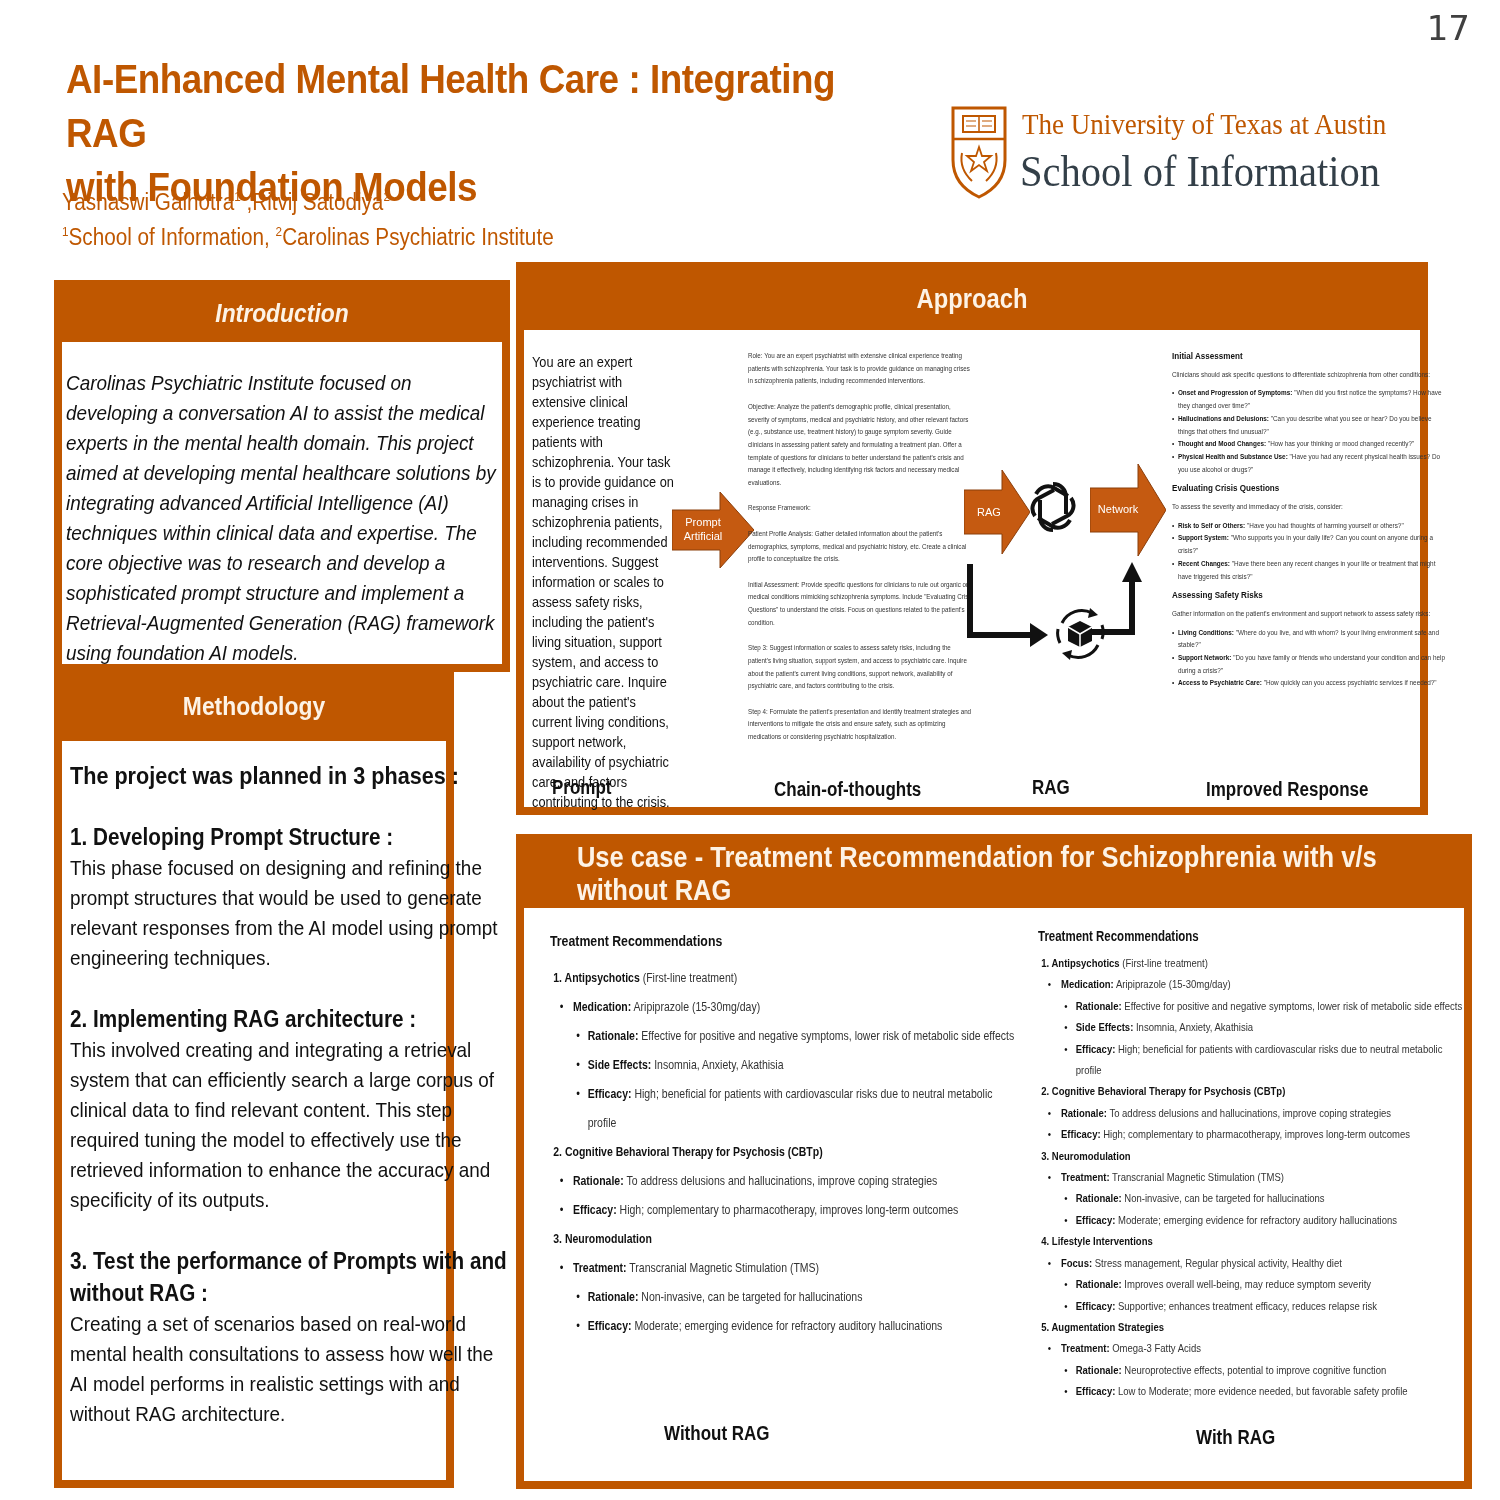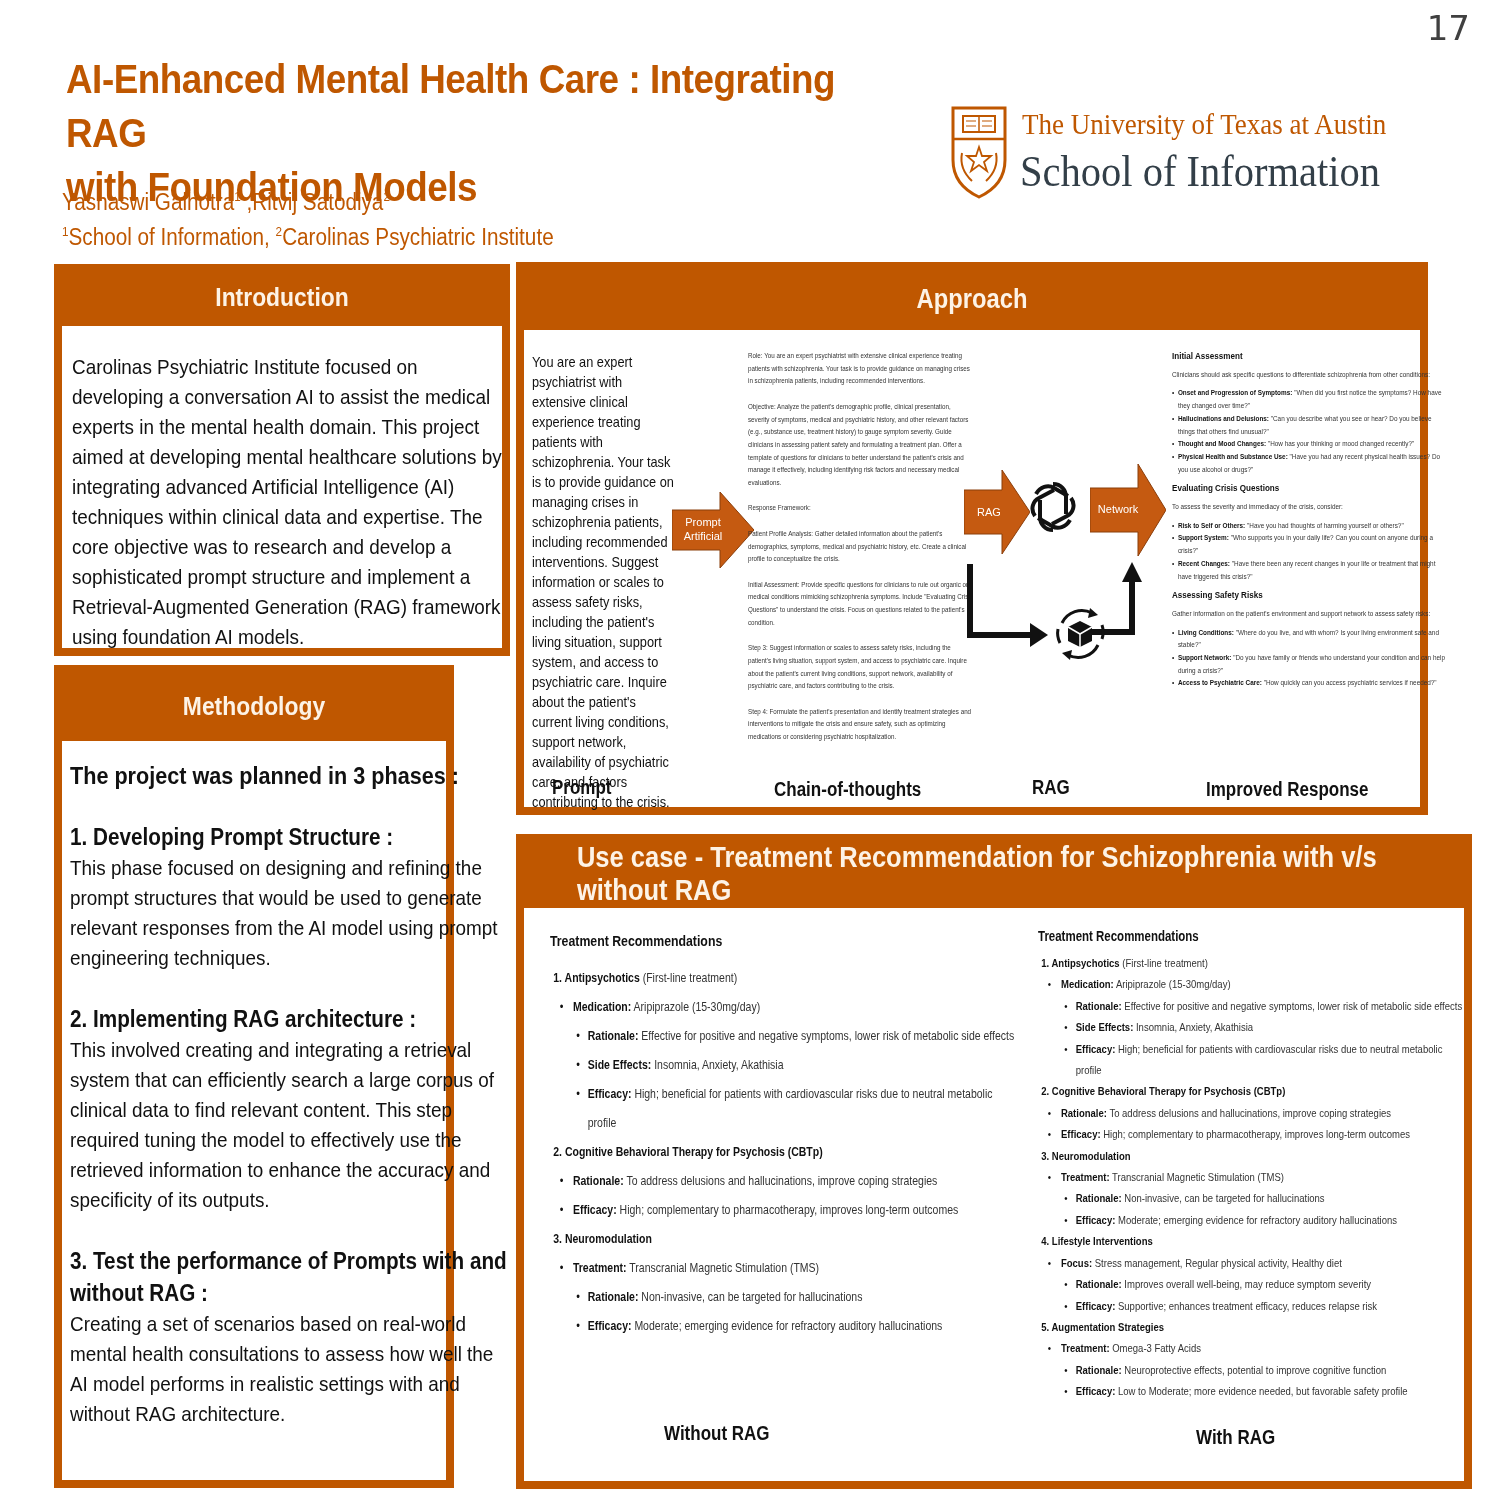--- a/index.html
+++ b/index.html
@@ -14,22 +14,22 @@
 
   .logo { position: absolute; left: 950px; top: 105px; width: 430px; height: 95px; }
   .logo .shield { position: absolute; left: 0; top: 0; width: 58px; height: 94px; }
   .logo .uline1 { position: absolute; left: 72px; top: 2px; font-family: "Liberation Serif", serif; font-size: 30px; color: #bf5700; white-space: nowrap; transform: scaleX(0.9); transform-origin: left top; }
   .logo .uline2 { position: absolute; left: 70px; top: 40px; font-family: "Liberation Serif", serif; font-size: 45px; color: #333f48; white-space: nowrap; transform: scaleX(0.9); transform-origin: left top; }
 
   .panel { position: absolute; border: 4px solid #bf5700; background: #bf5700; }
   .panel .ph { height: 58px; display: flex; align-items: center; justify-content: center; color: #fdf3e6; font-weight: bold; font-size: 26px; transform: scaleX(0.88); }
   .panel .pb { position: absolute; left: 4px; right: 4px; bottom: 4px; background: #fff; }
 
-  .intro { left: 54px; top: 264px; width: 456px; height: 392px; }
-  .intro .pb { top: 58px; padding: 26px 8px 0 10px; font-size: 21px; line-height: 30px; color: #111; }
+  .intro { left: 54px; top: 280px; width: 456px; height: 392px; font-style: italic; }
+  .intro .pb { top: 58px; padding: 26px 8px 0 4px; font-size: 21px; line-height: 30px; color: #111; }
   .intro .pb p { transform: scaleX(0.9); transform-origin: left top; width: 485px; }
 
   .method { left: 54px; top: 665px; width: 400px; height: 823px; }
   .method .ph { height: 74px; }
   .method .pb { top: 72px; padding: 20px 8px 0 8px; font-size: 21px; line-height: 30px; }
   .method .inner { transform: scaleX(0.9); transform-origin: left top; width: 490px; }
   .method h3 { font-size: 23px; font-weight: bold; line-height: 32px; }
   .method .lead { font-size: 24px; font-weight: bold; margin-bottom: 30px; }
   .method .block { margin-bottom: 30px; }
 

